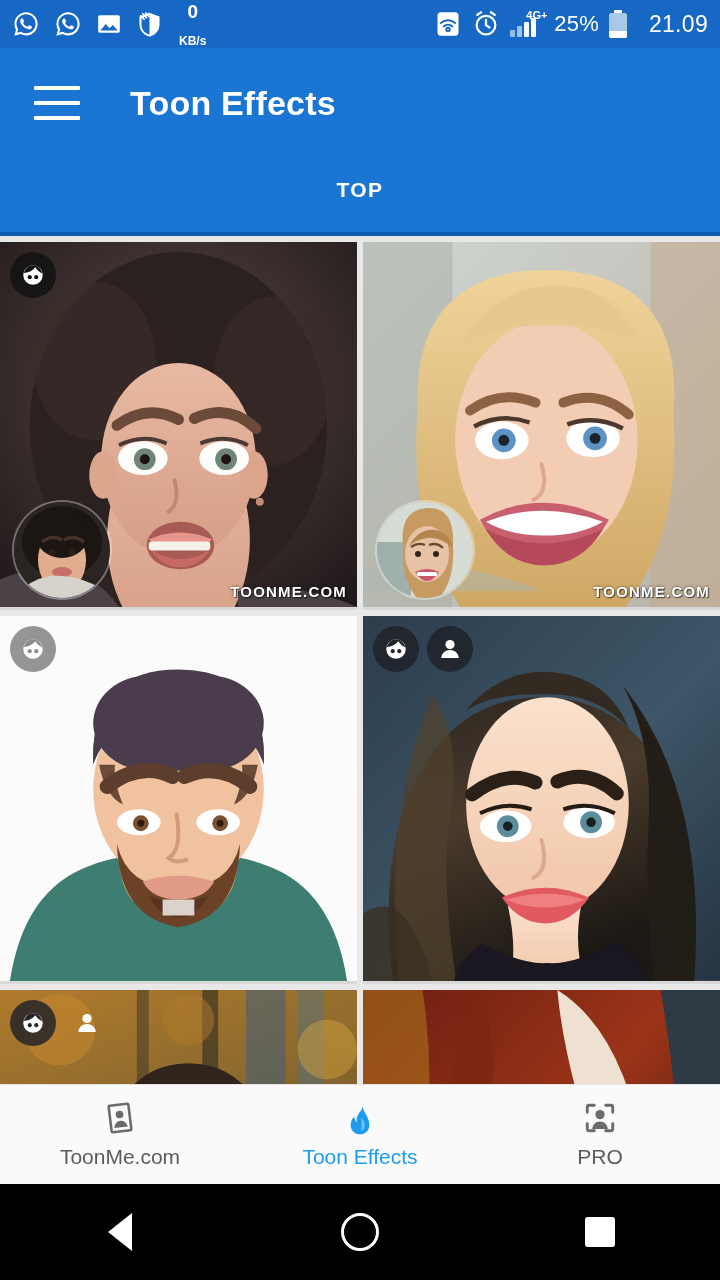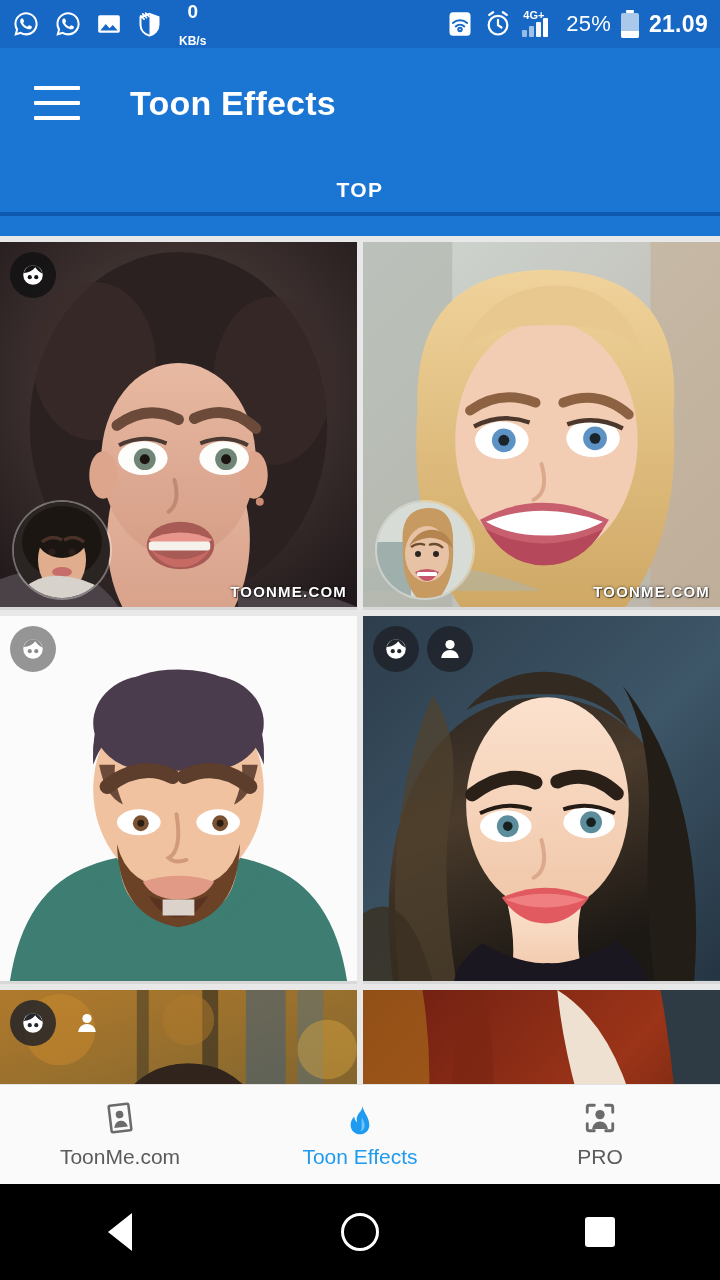--- a/index.html
+++ b/index.html
@@ -19,22 +19,22 @@
     padding: 0 12px;
     color: #fff;
   }
   .sb-left { display: flex; align-items: center; gap: 14px; flex: 1; }
   .sb-right { display: flex; align-items: center; gap: 10px; }
   .sb-ico { display:inline-flex; align-items:center; justify-content:center; }
   .kbs { display:flex; flex-direction:column; align-items:center; line-height:1; margin-left:2px;}
   .kbs .num { font-size: 19px; font-weight: 700; }
   .kbs .unit { font-size: 12px; font-weight: 700; margin-top:14px; }
   .sb-pct { font-size: 22px; font-weight: 400; letter-spacing:.2px; }
-  .sb-time { font-size: 23px; font-weight: 700; letter-spacing:.3px; }
-  .net-label { font-size: 11px; font-weight: 700; position:absolute; top:-2px; left:1px; }
+  .sb-time { font-size: 23px; font-weight: 400; letter-spacing:.3px;margin-left:12px; }
+  .net-label { font-size: 11px; font-weight: 700; position:absolute; top:-2px; left:16px; }
   .net-wrap { position:relative; display:flex; align-items:flex-end; height:26px; width:34px; padding-top:8px;}
   .bar { width:5px; background:#fff; margin-right:2px; border-radius:1px; }
   .bar.b1{height:7px; opacity:.55}
   .bar.b2{height:11px; opacity:.6}
   .bar.b3{height:15px; opacity:.95}
   .bar.b4{height:19px; opacity:1}
   .batt { width:18px; height:28px; position:relative; }
   .batt .cap { position:absolute; top:0; left:5px; width:8px; height:3px; background:#fff; border-radius:1px;}
   .batt .body { position:absolute; top:3px; left:0; width:18px; height:25px; background:#a9c8ea; border-radius:2px;}
   .batt .fill { position:absolute; bottom:0; left:0; width:18px; height:7px; background:#fff; border-radius:0 0 2px 2px;}
@@ -44,21 +44,21 @@
     height: 188px; width: 100%;
     background: #1a76d2;
     position: relative;
   }
   .appbar-top { display:flex; align-items:center; height:110px; padding-left: 34px; }
   .hamburger { width:46px; height:34px; display:flex; flex-direction:column; justify-content:space-between; cursor:pointer; }
   .hamburger span { display:block; height:4px; background:#fff; border-radius:1px; width:100%; }
   .appbar-title {
     color:#fff; font-size: 34px; font-weight: 700; margin-left: 50px; letter-spacing:.2px;
   }
-  .tabs { display:flex; height: 78px; align-items: center; }
+  .tabs { display:flex; height: 78px; }
   .tab {
     flex:1; display:flex; align-items:center; justify-content:center;
     color: rgba(255,255,255,.72);
     font-size: 21px; font-weight: 700; letter-spacing: 1.4px;
     position: relative; cursor:pointer;
     padding-bottom: 14px;
   }
   .tab.active { color:#ffffff; }
   .tab.active::after {
     content:""; position:absolute; left:0; right:0; bottom:0; height:4px;

